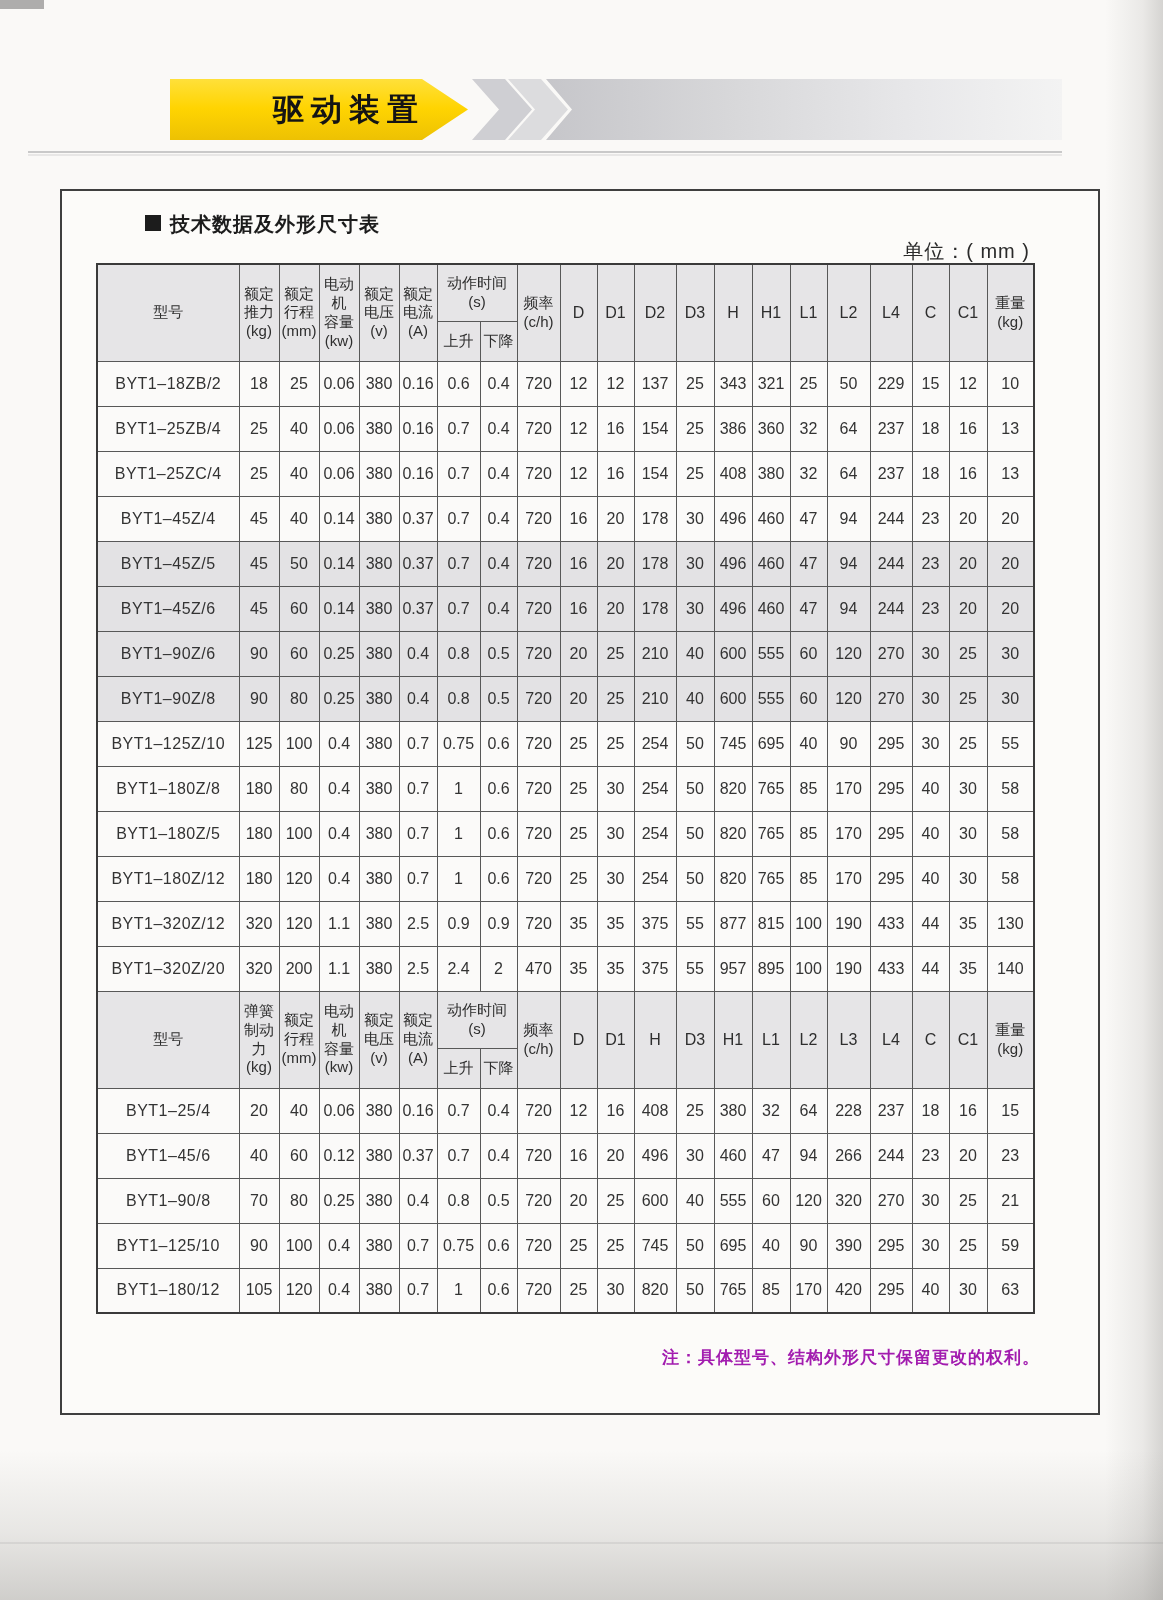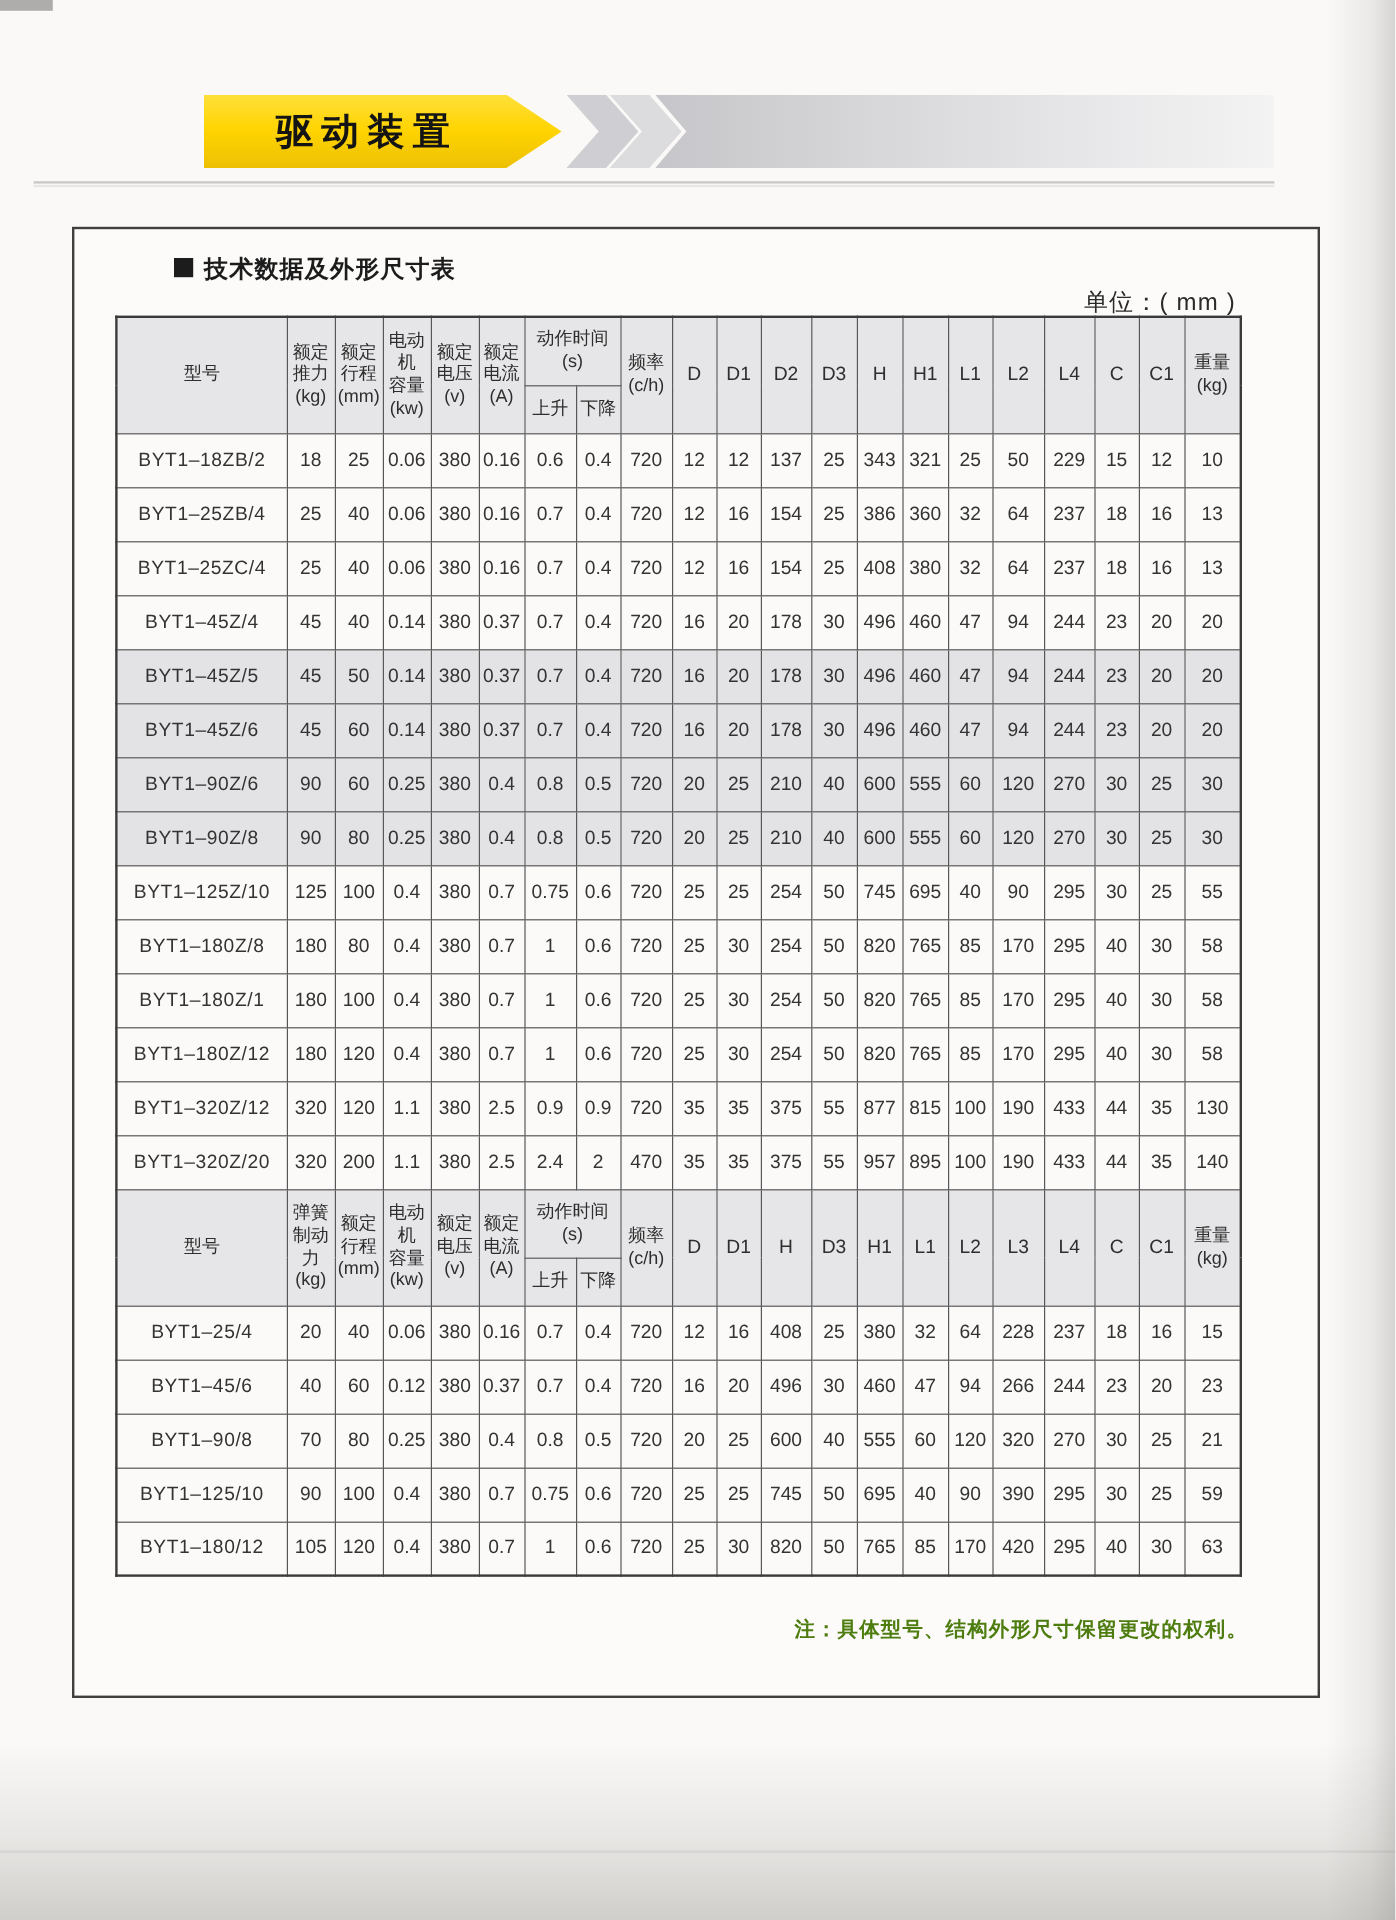--- a/index.html
+++ b/index.html
@@ -12,21 +12,21 @@
   .right-shade { position:absolute; right:0; top:0; width:58px; height:1600px;
     background:linear-gradient(90deg, rgba(150,148,145,0) 0%, rgba(150,148,145,.16) 65%, rgba(128,126,123,.30) 100%); }
   .bottom-shade { position:absolute; left:0; bottom:0; width:100%; height:150px;
     background:linear-gradient(180deg, rgba(160,158,154,0) 0%, rgba(158,156,152,.20) 55%, rgba(138,136,132,.38) 100%); }
   .bottom-streak { position:absolute; left:0; bottom:56px; width:100%; height:2px; background:rgba(120,120,120,.14); }
 
   
   .banner-arrow { position:absolute; left:170px; top:79px; width:298px; height:61px;
     background:linear-gradient(180deg,#ffe03a 0%, #ffd401 48%, #edc103 100%);
     clip-path:polygon(0 0, 252px 0, 298px 50%, 252px 100%, 0 100%);
-    display:flex; align-items:center; }
+    display:flex; align-items:center;justify-content:center; }
   .banner-title { padding-left:60px; font-size:31px; font-weight:700; color:#141414; letter-spacing:7px; }
   .chev { position:absolute; top:79px; height:61px; width:60px; }
   .chev1 { left:472px; background:#cfcfd3; clip-path:polygon(0 0, 55% 0, 100% 50%, 55% 100%, 0 100%, 45% 50%); }
   .chev2 { left:508px; background:#dcdcde; clip-path:polygon(0 0, 55% 0, 100% 50%, 55% 100%, 0 100%, 45% 50%); }
   .banner-band { position:absolute; left:546px; top:79px; width:516px; height:61px;
     background:linear-gradient(90deg,#c6c6ca 0%, #d7d7d9 35%, #e8e8ea 72%, #f3f3f3 100%);
     clip-path:polygon(0 0, 100% 0, 100% 100%, 0 100%, 26px 50%); }
   .banner-underline { position:absolute; left:28px; top:151px; width:1034px; height:2px; background:#c9c9c9;
     box-shadow:0 3px 0 rgba(205,205,205,.4); }
 
@@ -44,21 +44,21 @@
     color:#333; overflow:hidden; }
   table.spec th { background:#e6e5e7; font-weight:400; font-size:15px; line-height:1.25; white-space:pre-line; color:#2e2e2e; }
   table.spec th.dim-h { font-size:16px; }
   tr.hrow1 { height:57px; }
   tr.hrow2 { height:40px; }
   tr.drow { height:45px;padding-left:13px; }
   tr.drow td { font-size:16px; }
   tr.drow td.model-cell { font-size:16px; letter-spacing:.5px; }
   tr.shaded td { background:#e3e2e4; }
 
-  .note { position:absolute; right:58px; top:1155px; font-size:17px; font-weight:600; color:#4d7c0f; letter-spacing:1px; }
+  .note { position:absolute; right:58px; top:1155px; font-size:17px; font-weight:600; color:#a21caf; letter-spacing:1px; }
 </style>
 </head>
 <body>
 
 <div class="page">
 
   <div class="corner-mark"></div>
   <div class="right-shade"></div>
   <div class="bottom-streak"></div>
   <div class="bottom-shade"></div>
@@ -365,21 +365,21 @@
             <td>820</td>
             <td>765</td>
             <td>85</td>
             <td>170</td>
             <td>295</td>
             <td>40</td>
             <td>30</td>
             <td>58</td>
           </tr>
           <tr class="drow">
-            <td class="model-cell">BYT1–180Z/1</td>
+            <td class="model-cell">BYT1–180Z/5</td>
             <td>180</td>
             <td>100</td>
             <td>0.4</td>
             <td>380</td>
             <td>0.7</td>
             <td>1</td>
             <td>0.6</td>
             <td>720</td>
             <td>25</td>
             <td>30</td>

